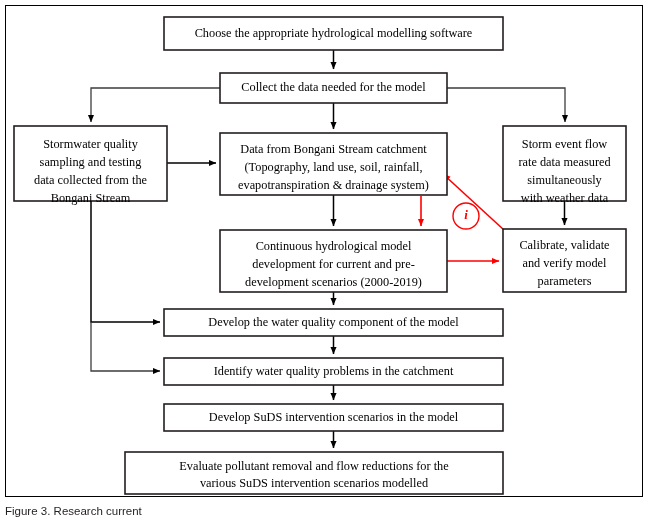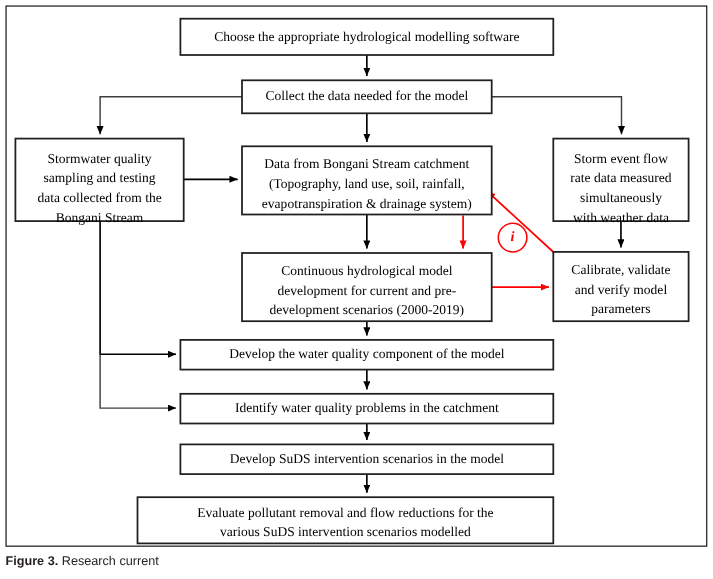--- a/index.html
+++ b/index.html
@@ -79,21 +79,21 @@
   #caption {
     position: absolute;
     left: 5px;
     top: 505px;
     font-family: "Liberation Sans", "DejaVu Sans", sans-serif;
     font-size: 11.5px;
     color: #231f20;
     white-space: nowrap;
   }
   #caption .cap-label {
-    font-weight: bold;
+    font-weight: normal;
   }
 </style>
 </head>
 <body>
 
 <div id="figure-root">
 
   <div id="flow-frame"></div>
 
   <svg id="flow-svg" viewBox="0 0 648 500">

